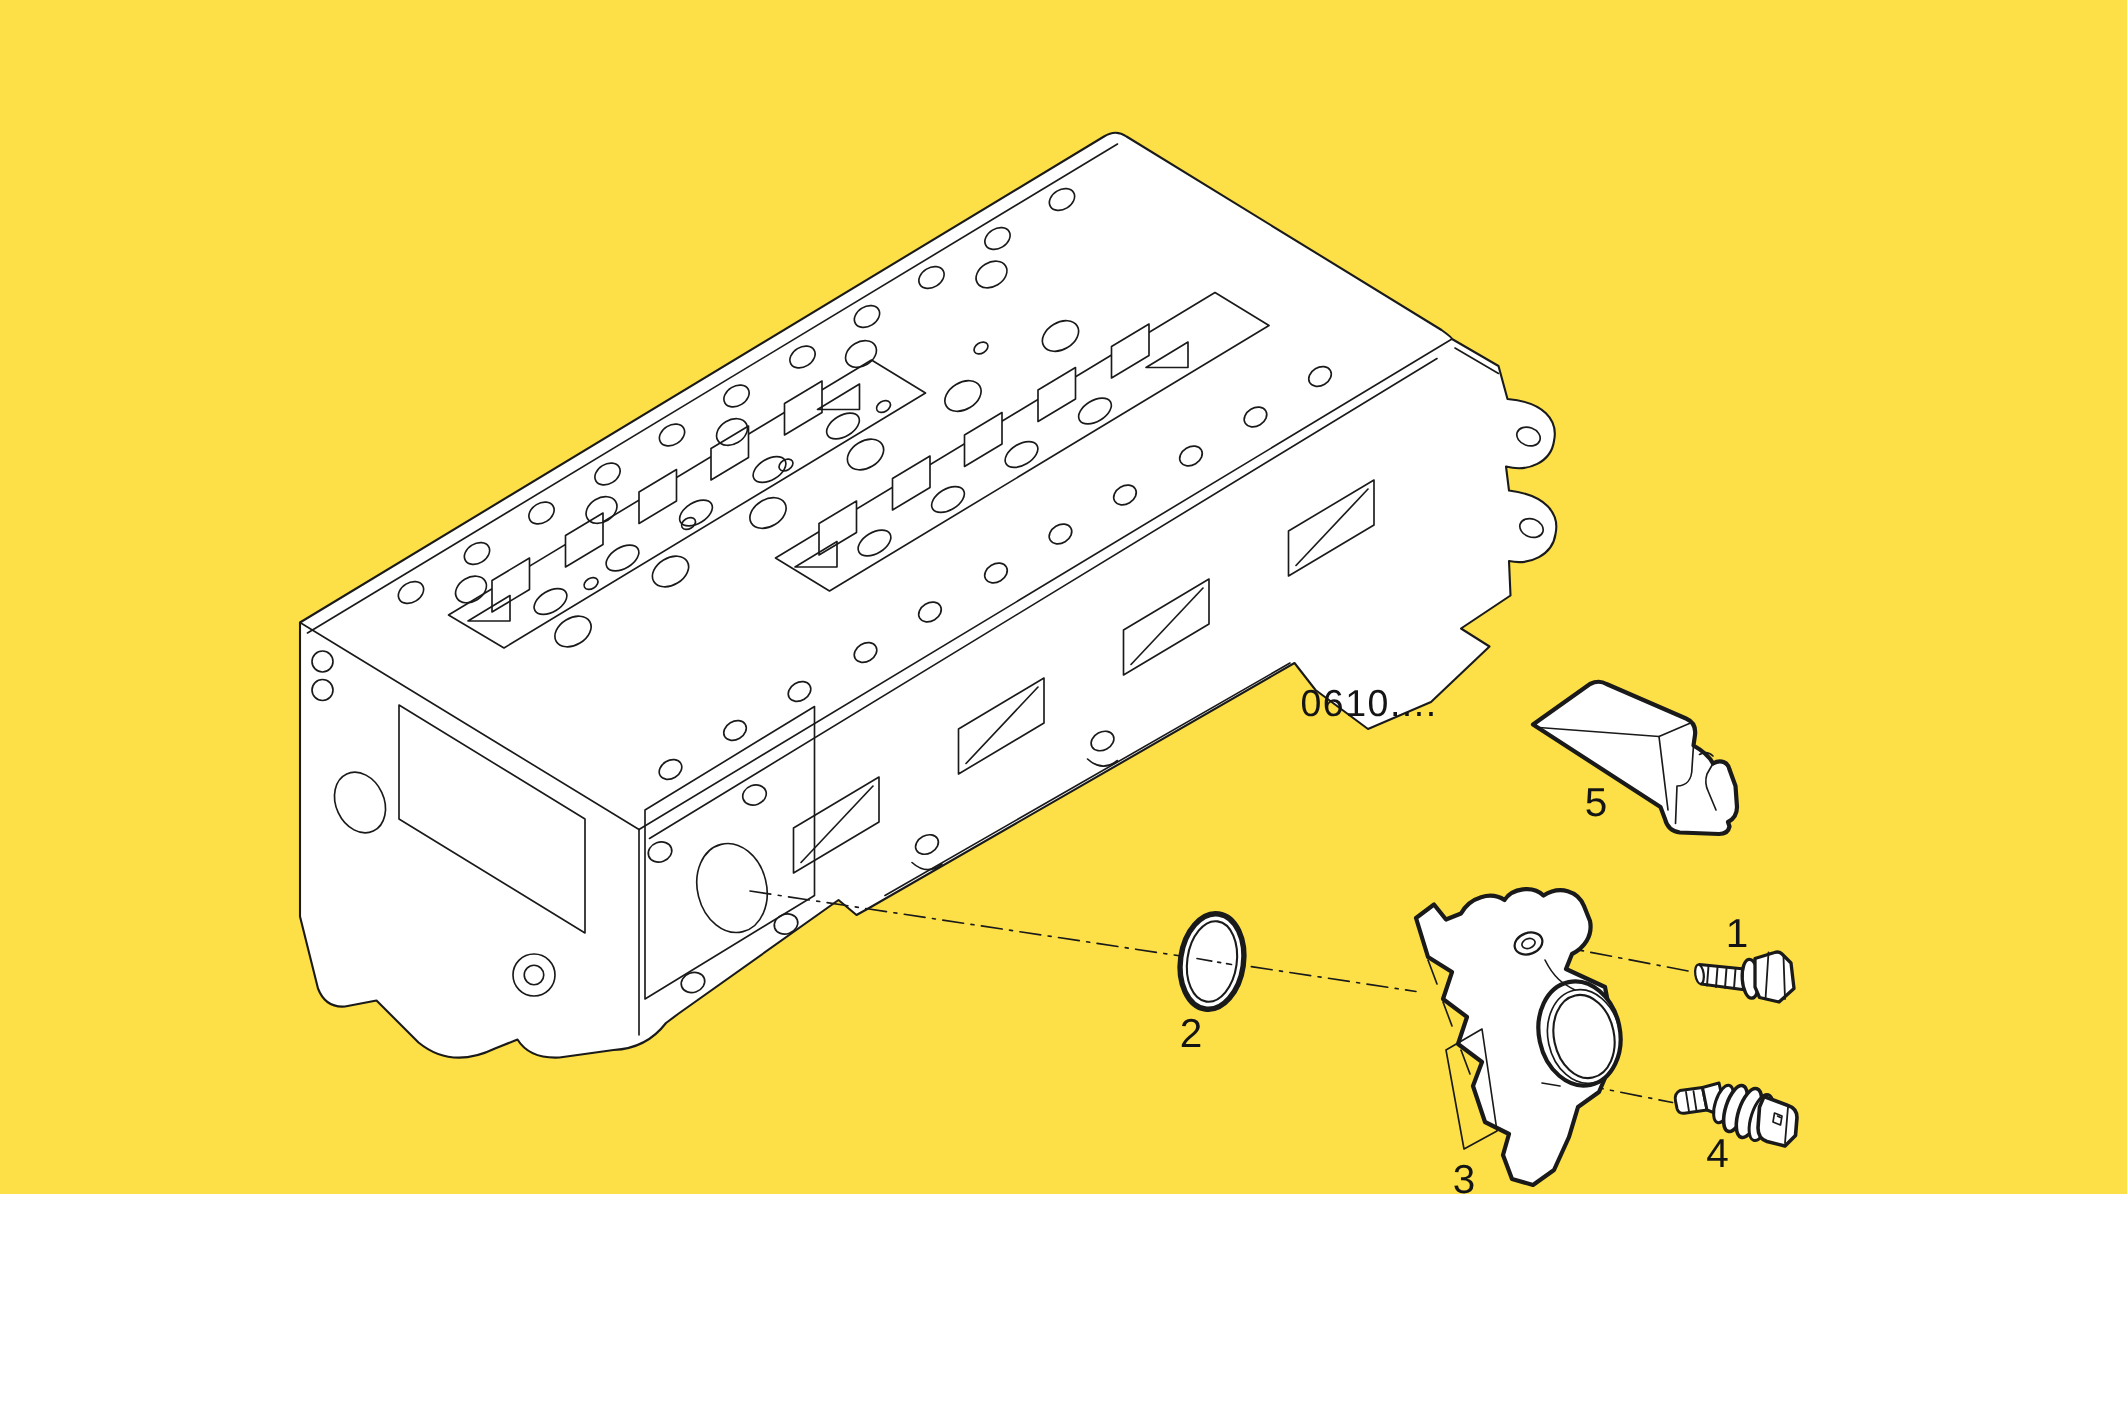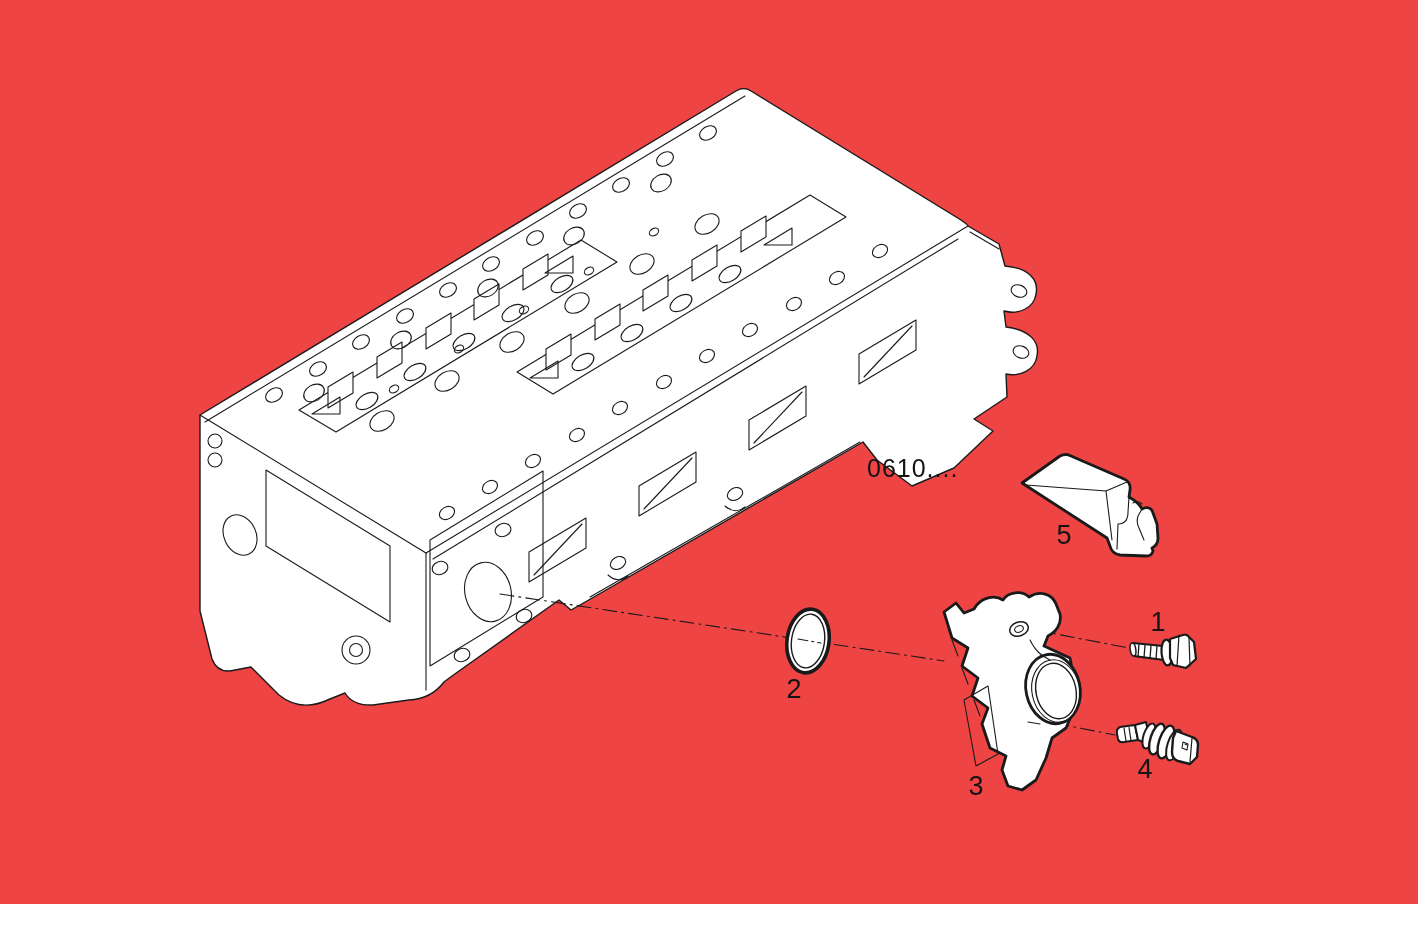--- a/index.html
+++ b/index.html
@@ -1,16 +1,16 @@
 <!DOCTYPE html>
 <html><head>
 <meta charset="utf-8">
 <style>
   html,body{margin:0;padding:0;background:#ffffff;}
-  .stage{position:relative;width:1418px;height:904px;background:#ef4444;overflow:hidden;
+  .stage{position:relative;width:1418px;height:796px;background:#fde047;overflow:hidden;
          font-family:"Liberation Sans", sans-serif;}
   svg{display:block;}
   text{font-family:"Liberation Sans", sans-serif;fill:#141414;}
   .callout{font-size:27px;}
   .refcode{font-size:25px;letter-spacing:1px;}
 </style>
 </head>
 <body>
 
 <div class="stage">

